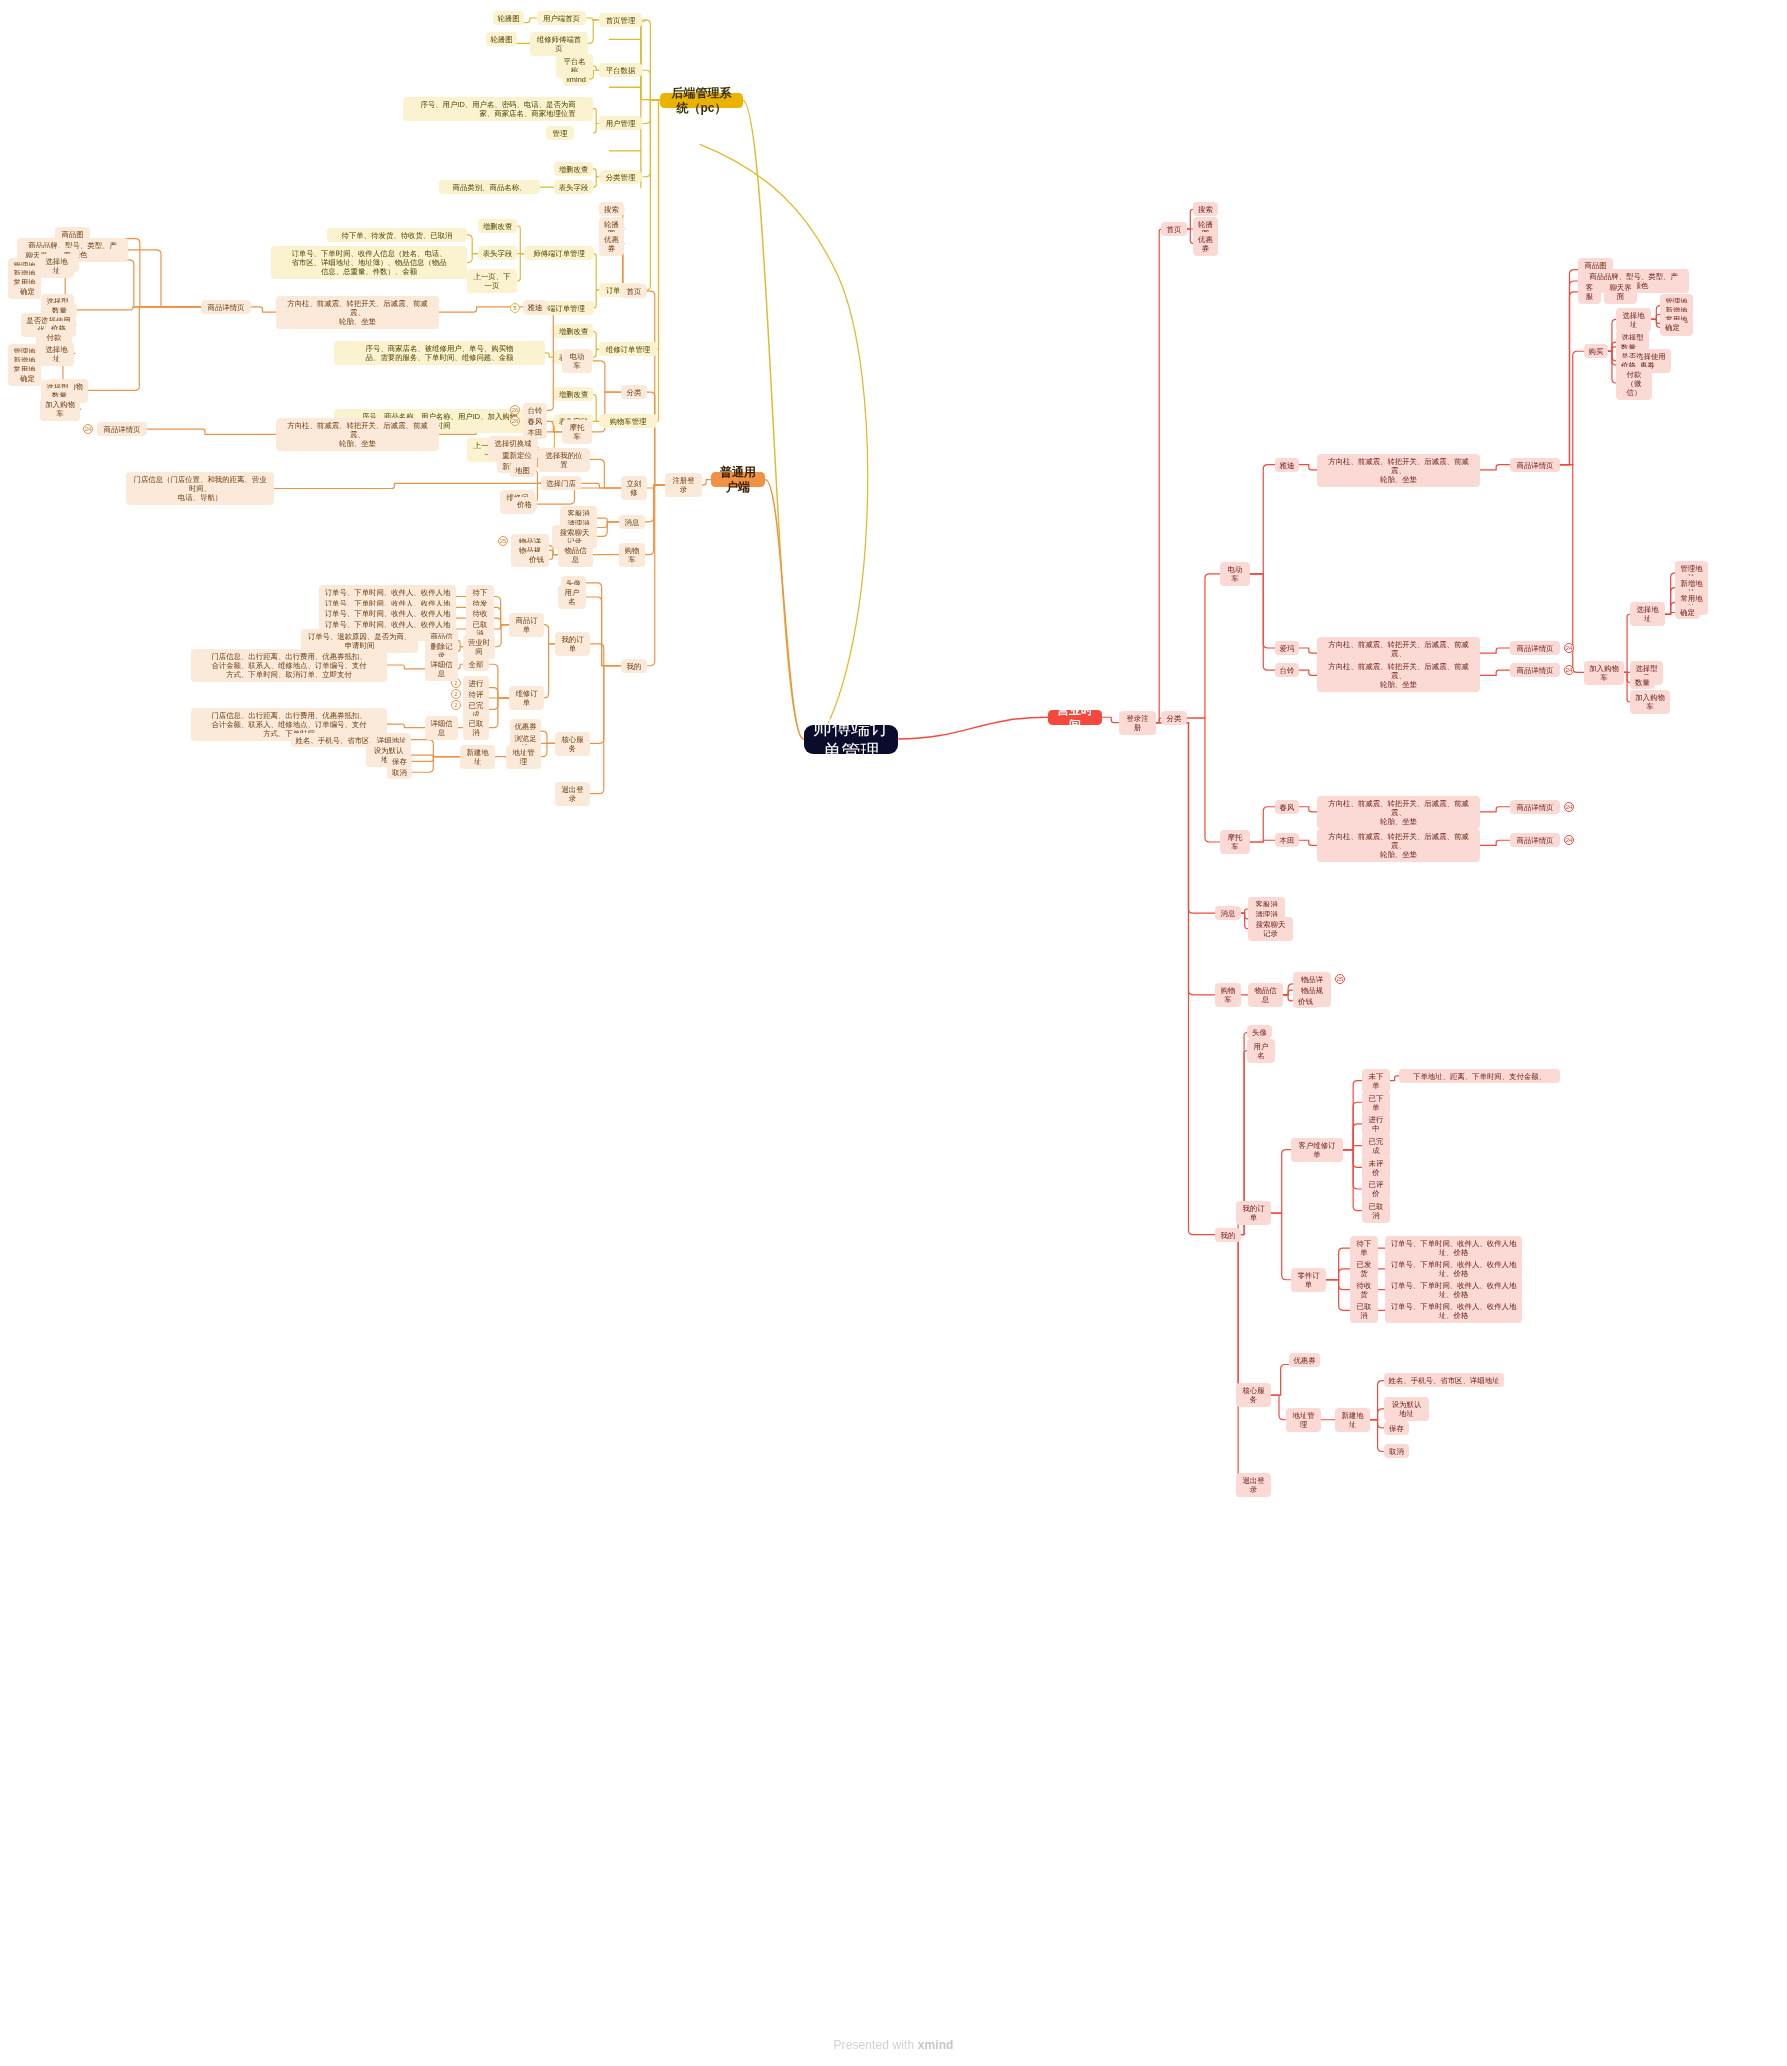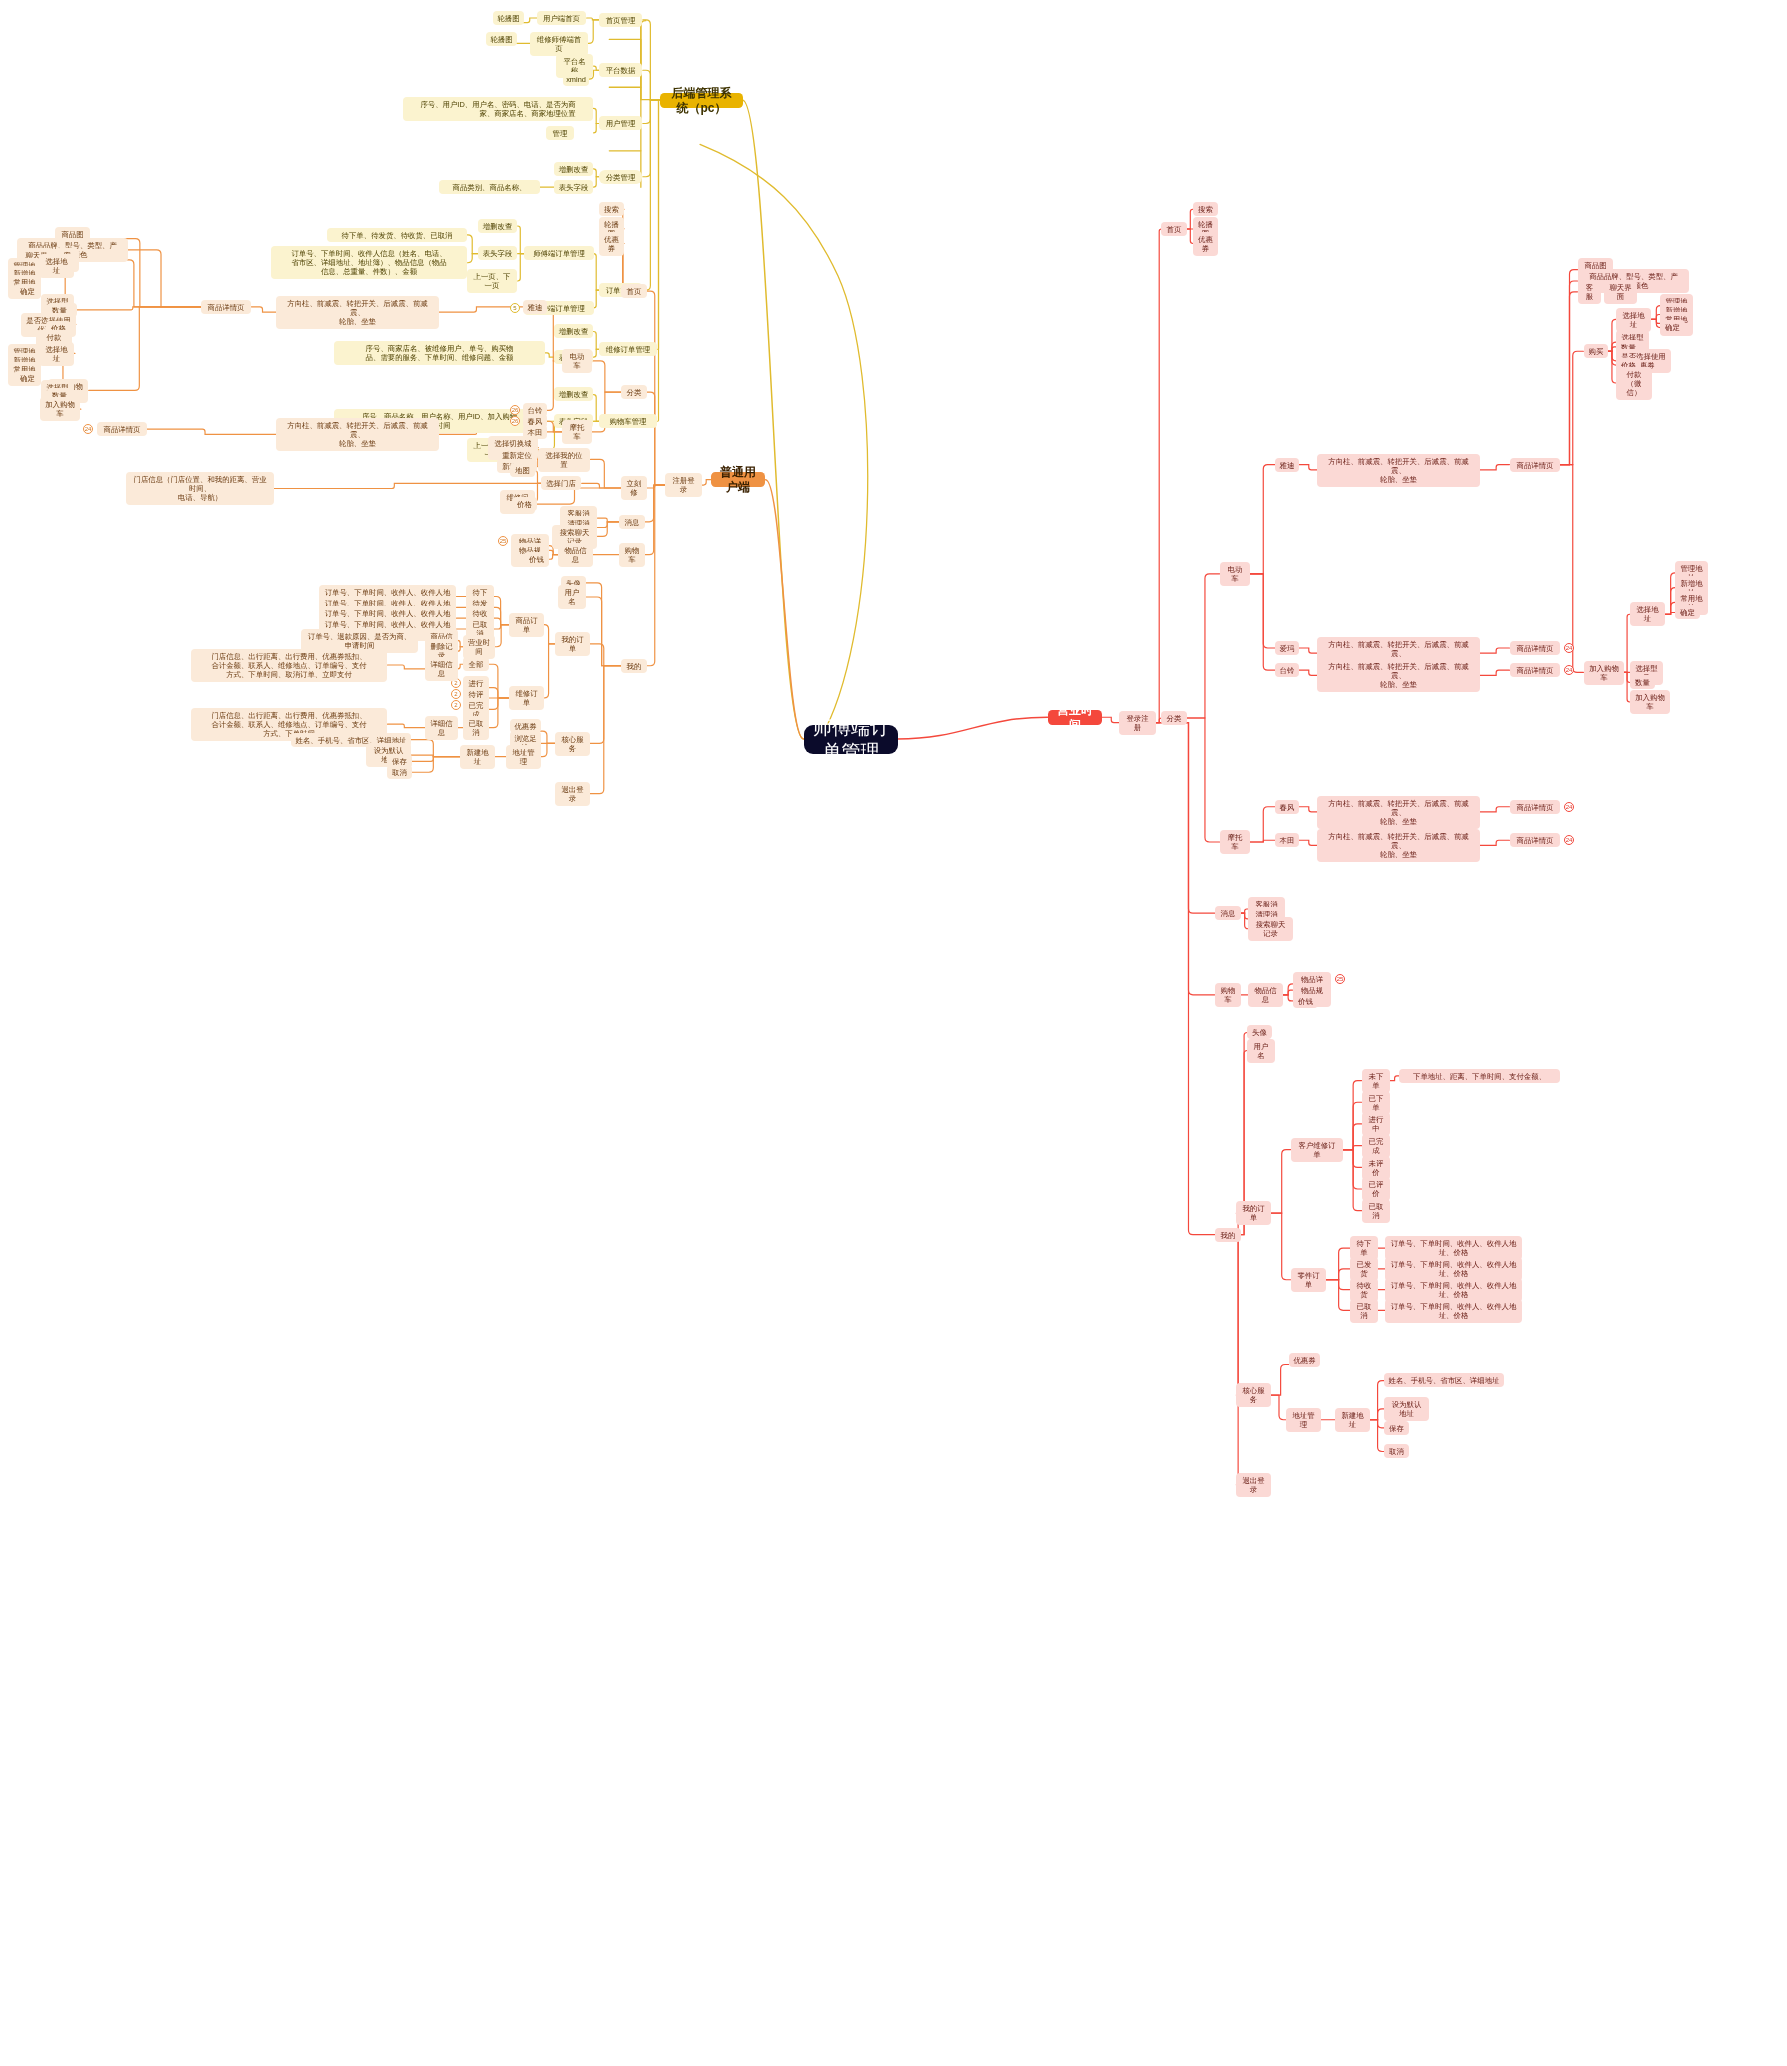--- a/index.html
+++ b/index.html
@@ -552,14 +552,17 @@
   <div class="node n-sub s-red" style="left:1236px;top:1383px;width:35px;">核心服务</div>
   <div class="node n-sub s-red" style="left:1289px;top:1353px;width:31px;">优惠券</div>
   <div class="node n-sub s-red" style="left:1286px;top:1408px;width:35px;">地址管理</div>
   <div class="node n-sub s-red" style="left:1335px;top:1408px;width:35px;">新建地址</div>
   <div class="node n-sub s-red" style="left:1384px;top:1373px;width:120px;">姓名、手机号、省市区、详细地址</div>
   <div class="node n-sub s-red" style="left:1384px;top:1397px;width:45px;">设为默认地址</div>
   <div class="node n-sub s-red" style="left:1384px;top:1421px;width:25px;">保存</div>
   <div class="node n-sub s-red" style="left:1384px;top:1444px;width:25px;">取消</div>
   <div class="node n-sub s-red" style="left:1236px;top:1473px;width:35px;">退出登录</div>
 
+  <div id="watermark">
+    <span>Presented with </span><b>xmind</b>
+  </div>
 </div>
 
 
 </body></html>

